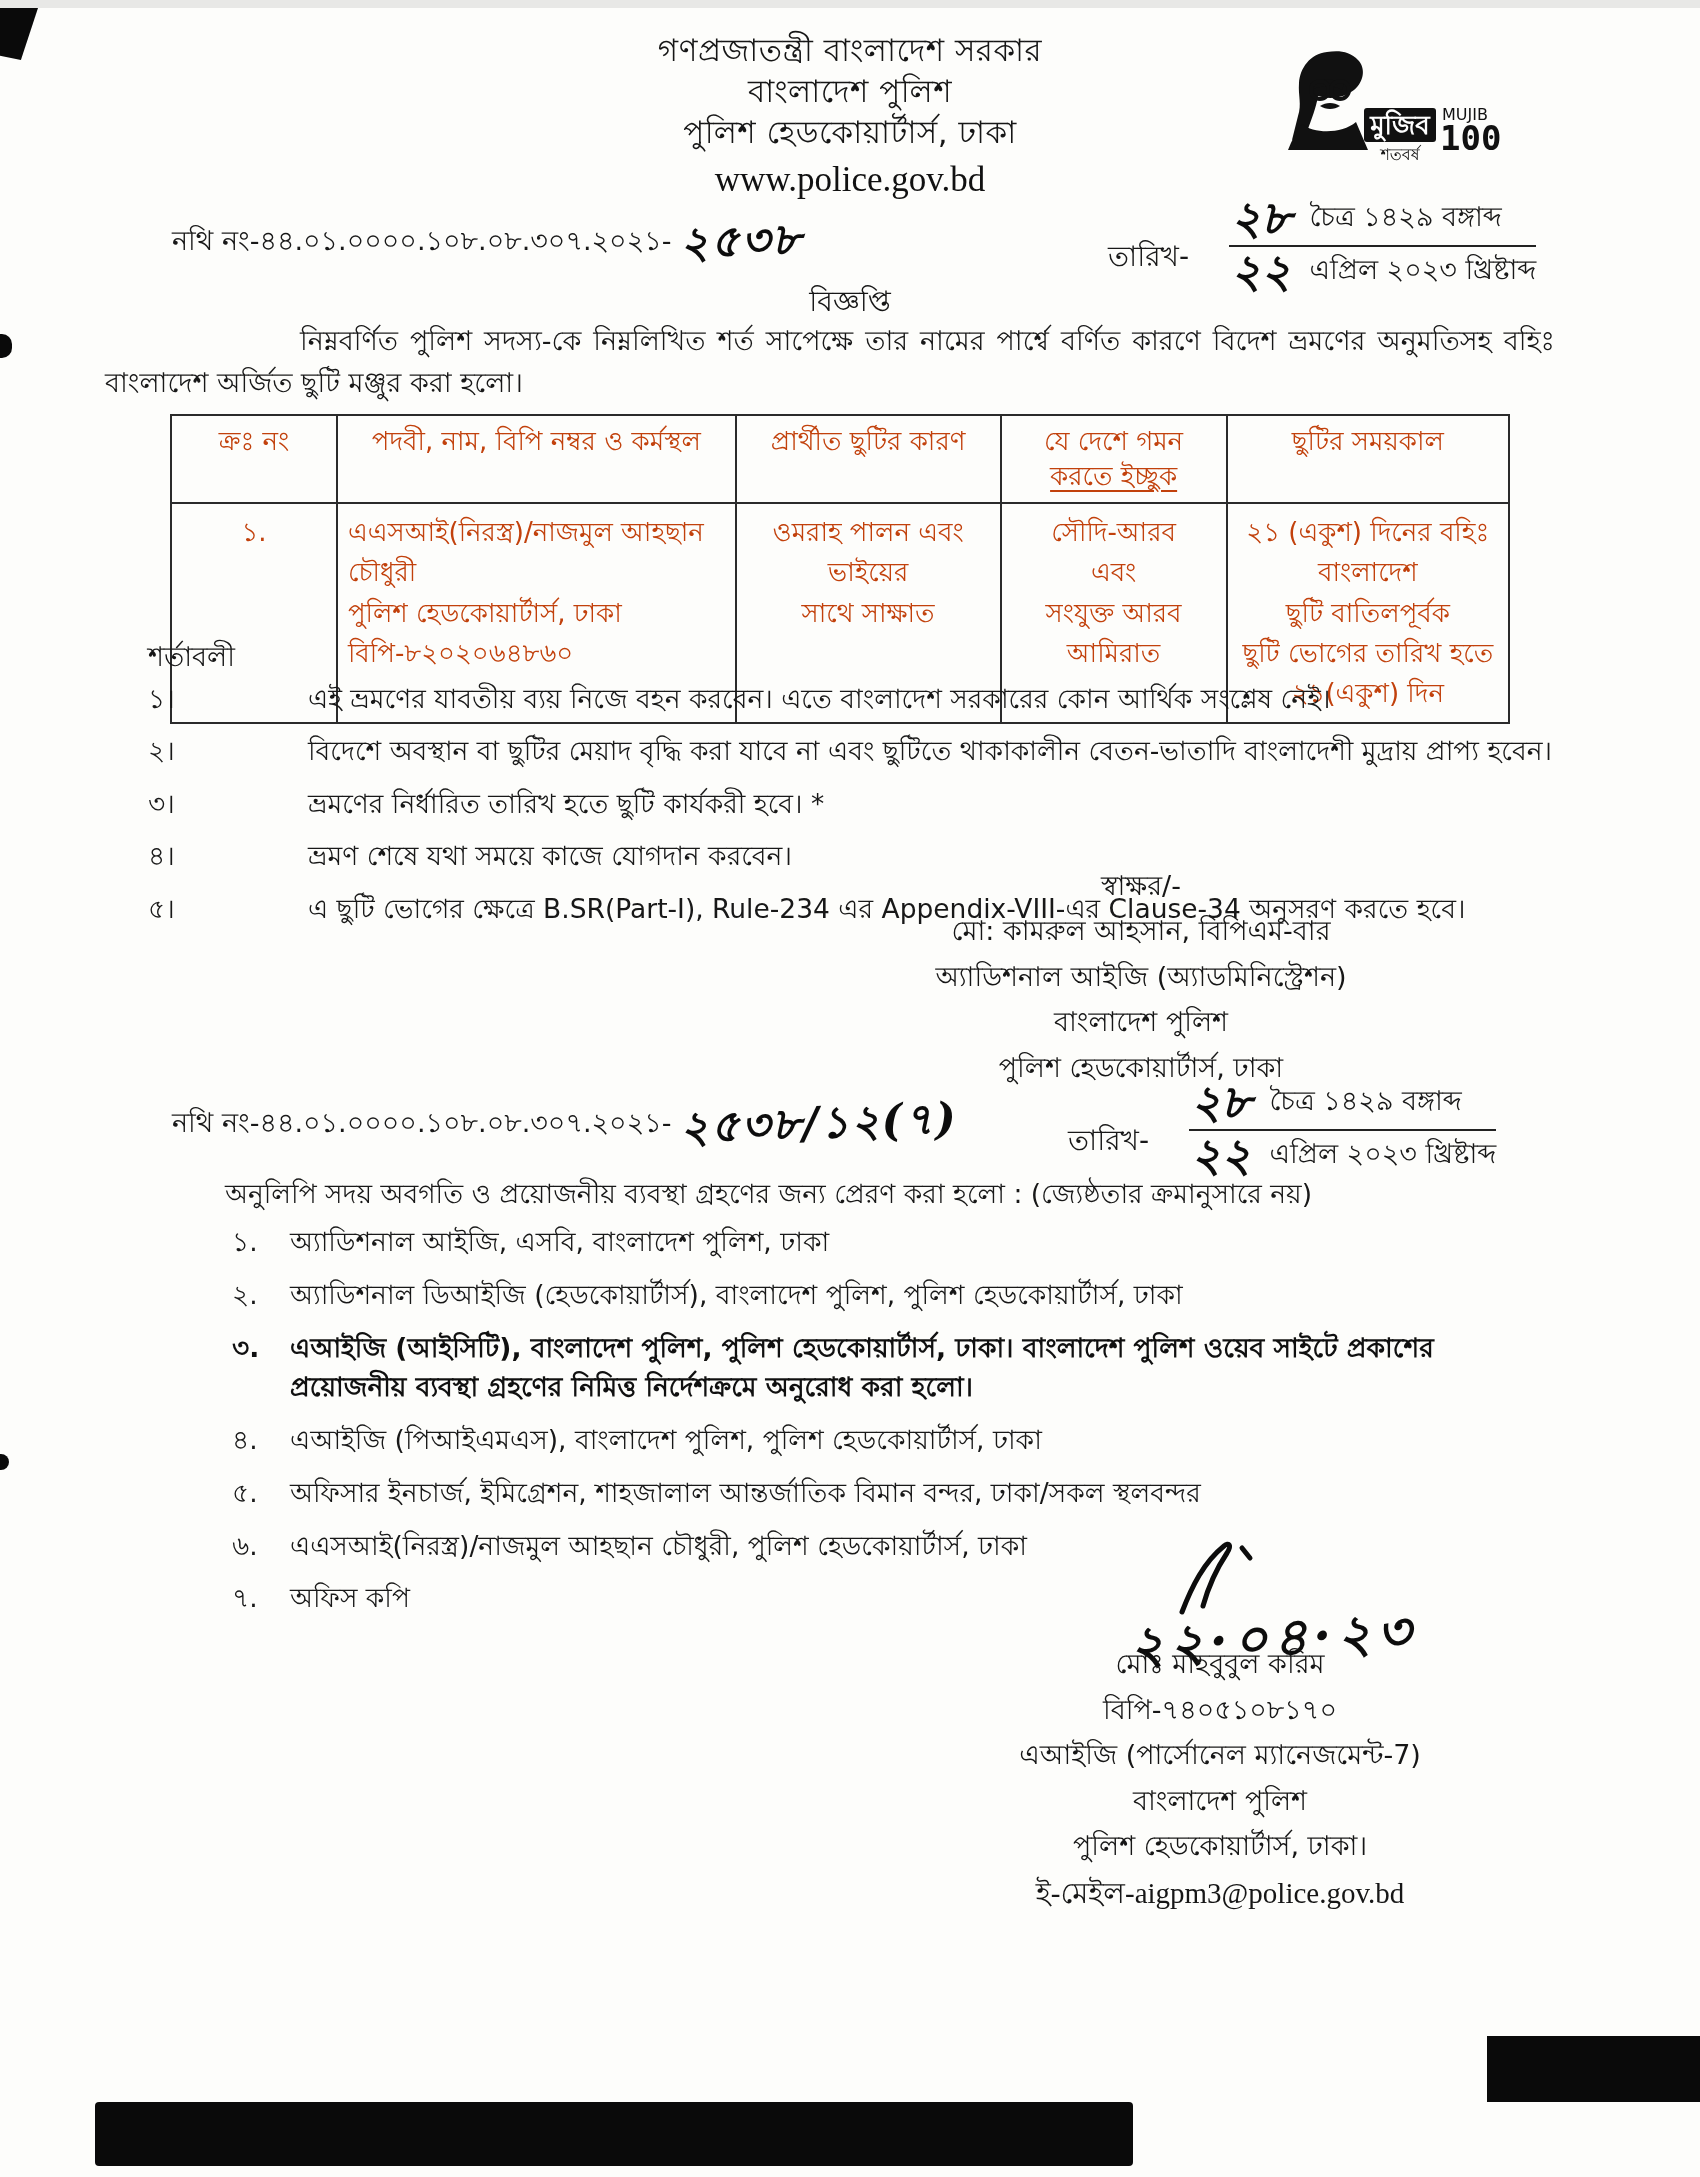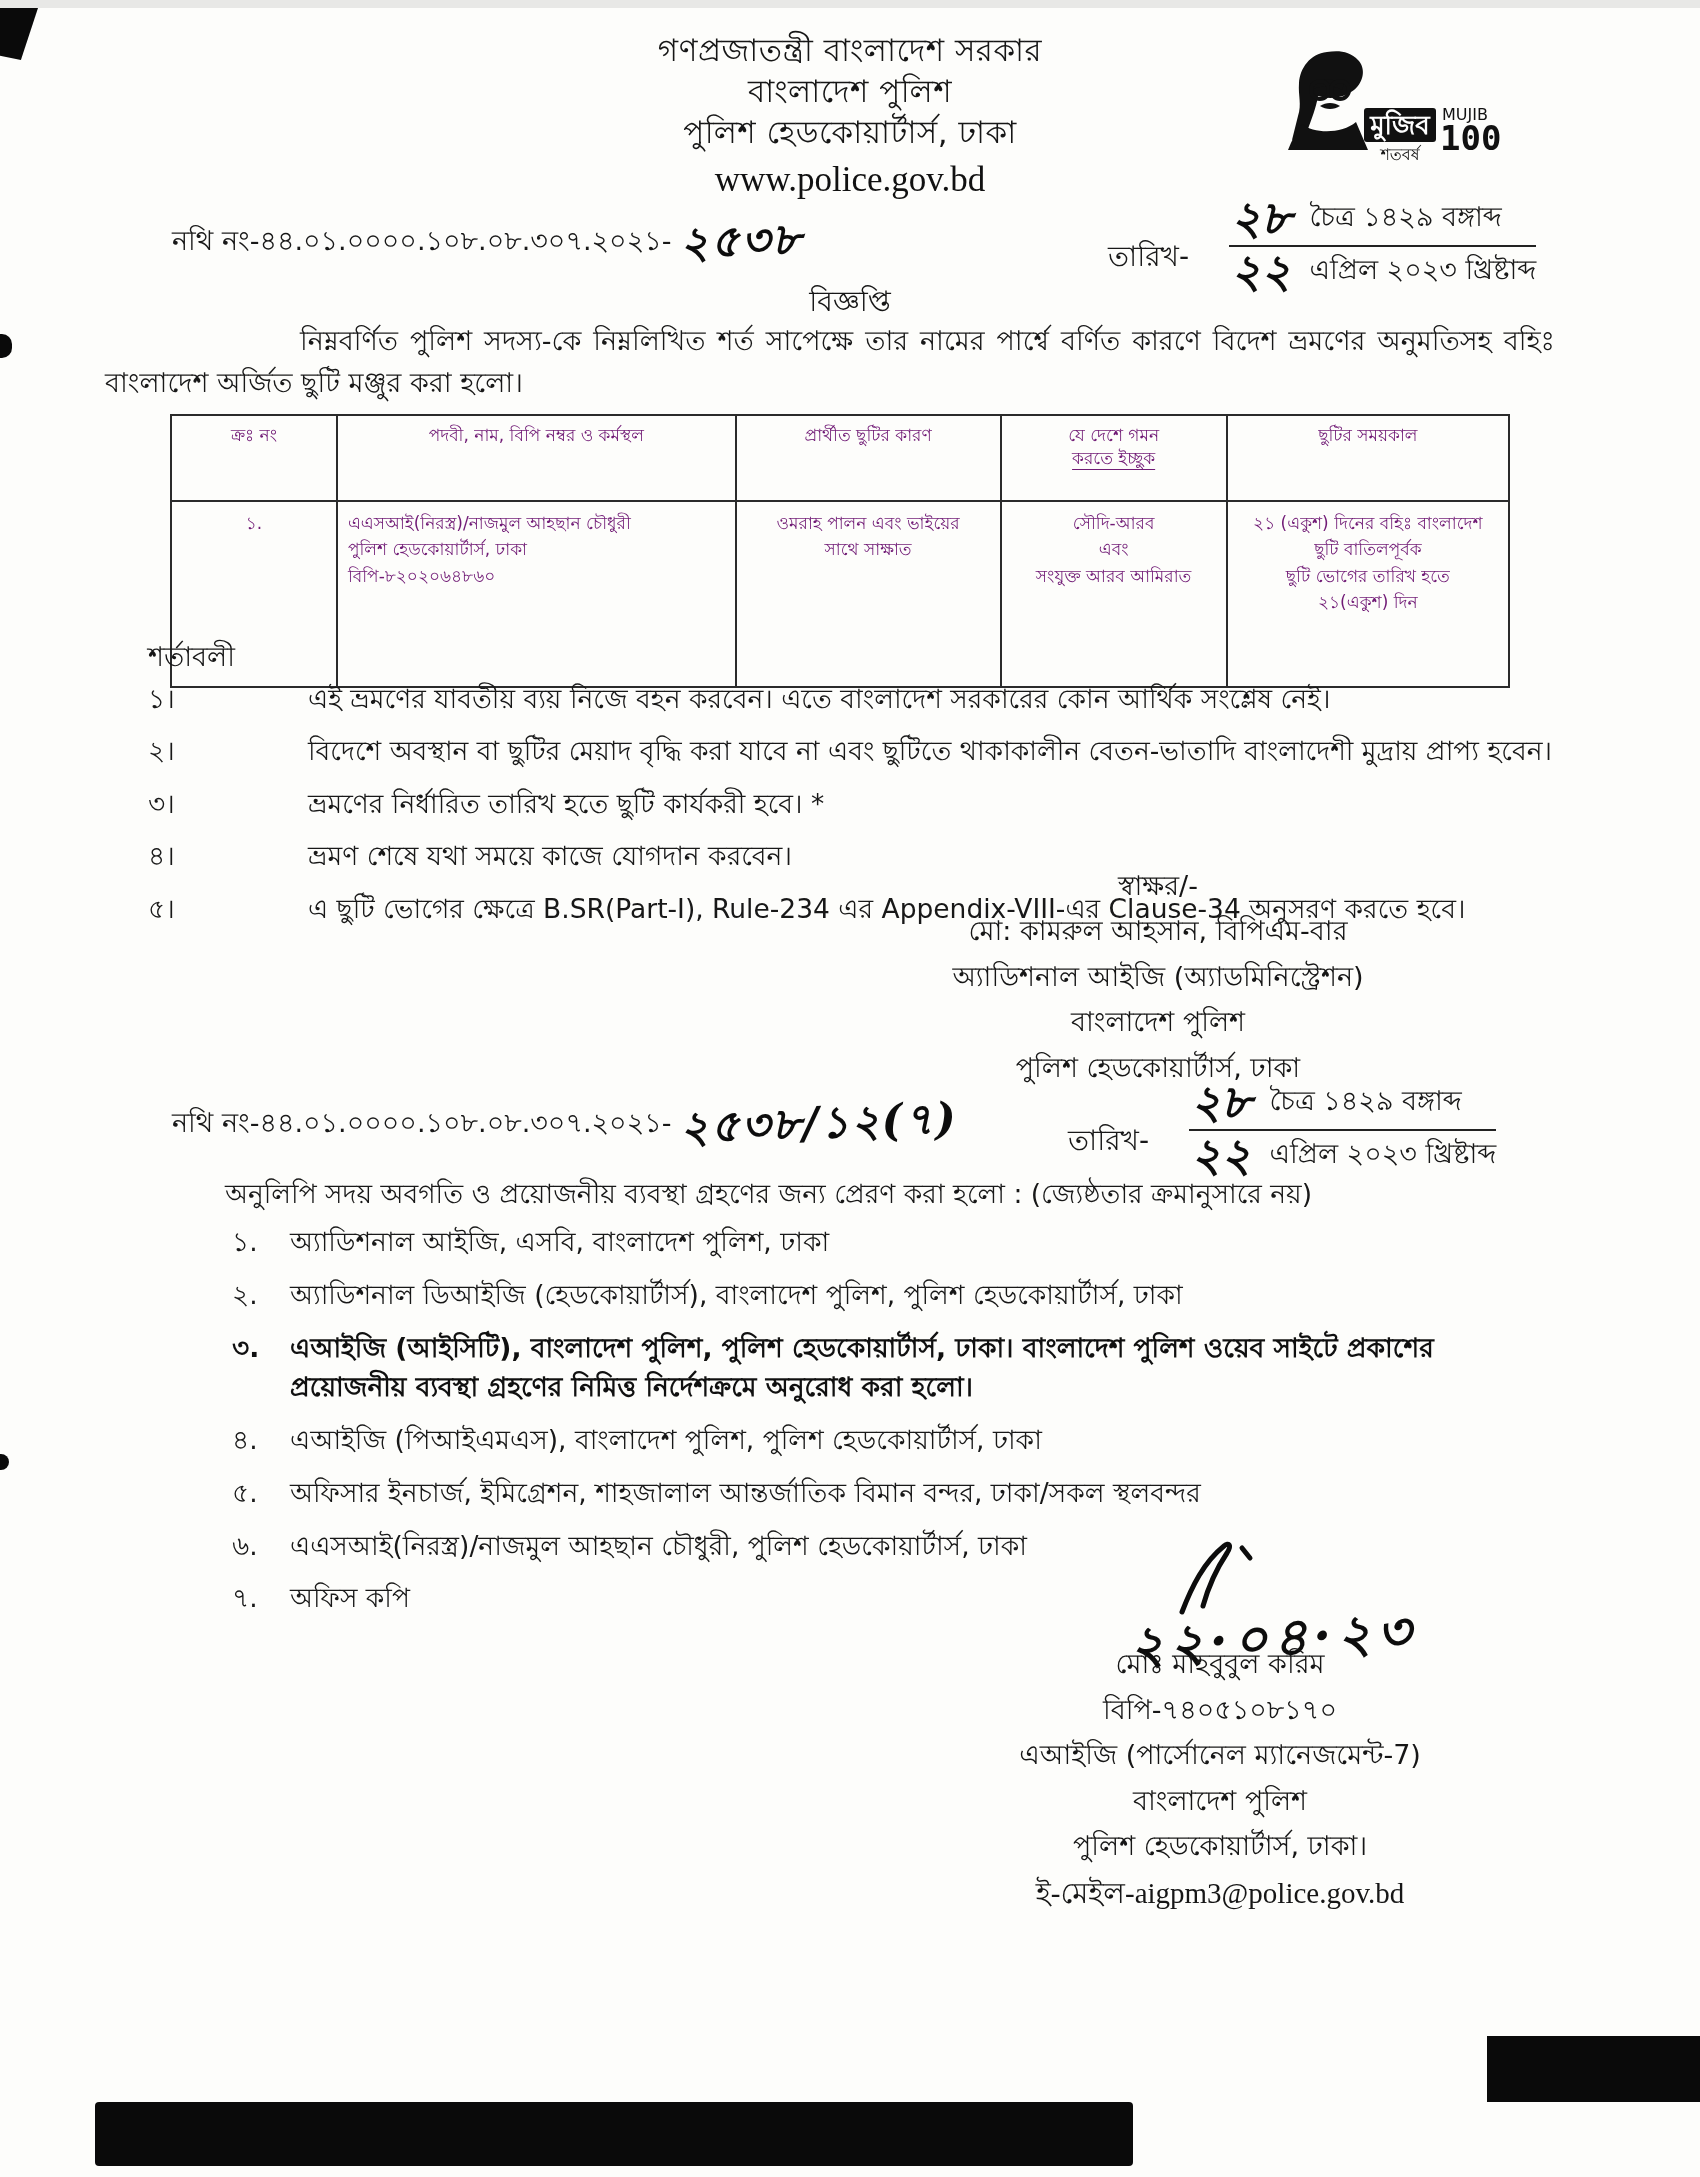--- a/index.html
+++ b/index.html
@@ -30,33 +30,33 @@
   .date-label{font-size:28px;padding-top:26px;color:#181818;}
   .date-frac .dtop{border-bottom:2px solid #222;padding:0 26px 4px 2px;}
   .date-frac .dbot{padding:2px 0 0 2px;}
   .date-frac{font-size:27px;white-space:nowrap;color:#181818;}
   .date-hand{font-size:46px;line-height:0;position:relative;top:8px;margin-right:10px;}
   
   .notice-title{position:absolute;top:272px;left:0;right:0;text-align:center;font-size:28px;color:#161616;}
   .intro{position:absolute;top:312px;left:105px;width:1450px;font-size:27px;line-height:1.55;text-align:justify;text-indent:195px;color:#181818;}
   
   .leave-table{position:absolute;top:406px;left:170px;width:1340px;border-collapse:collapse;table-layout:fixed;}
-  .leave-table th,.leave-table td{border:2px solid #2b2b2b;font-weight:400;font-size:17px;vertical-align:top;padding:8px 10px;color:#701a75;}
+  .leave-table th,.leave-table td{border:2px solid #2b2b2b;font-weight:400;font-size:26px;vertical-align:top;padding:8px 10px;color:#c2410c;}
   .leave-table th{height:68px;text-align:center;line-height:1.35;}
   .leave-table td{height:168px;line-height:1.55;}
   .td-center{text-align:center;}
   .u-line{text-decoration:underline;text-underline-offset:5px;}
   
   .cond-title{position:absolute;top:628px;left:148px;font-size:27px;color:#161616;}
   .cond-list{position:absolute;top:672px;left:148px;width:1420px;}
   .cond-item{display:flex;margin-bottom:14px;font-size:26.5px;line-height:1.45;color:#181818;}
   .cond-num{width:72px;flex:none;}
   .cond-text{padding-left:88px;}
   
-  .sig1{position:absolute;top:858px;left:848px;width:620px;text-align:center;font-size:27px;line-height:1.46;color:#161616;}
+  .sig1{position:absolute;top:858px;left:831px;width:620px;text-align:center;font-size:27px;line-height:1.46;color:#161616;}
   .sig1 .s-line{margin-bottom:6px;}
   .dist-heading{position:absolute;top:1166px;left:225px;width:1330px;font-size:26.5px;color:#181818;}
   .dist-list{position:absolute;top:1214px;left:232px;width:1310px;}
   .dist-item{display:flex;margin-bottom:13px;font-size:26.5px;line-height:1.5;color:#181818;}
   .dist-num{width:58px;flex:none;}
   .dist-text{flex:1;}
   .dist-item.bold{font-weight:700;color:#101010;}
   .sig2{position:absolute;top:1528px;left:940px;width:560px;}
   .sig2 .squiggle{position:absolute;left:230px;top:0;width:110px;height:85px;}
   .sig2 .hand-date{position:absolute;left:190px;top:62px;font-size:52px;letter-spacing:6px;transform:rotate(-3deg);white-space:nowrap;}

